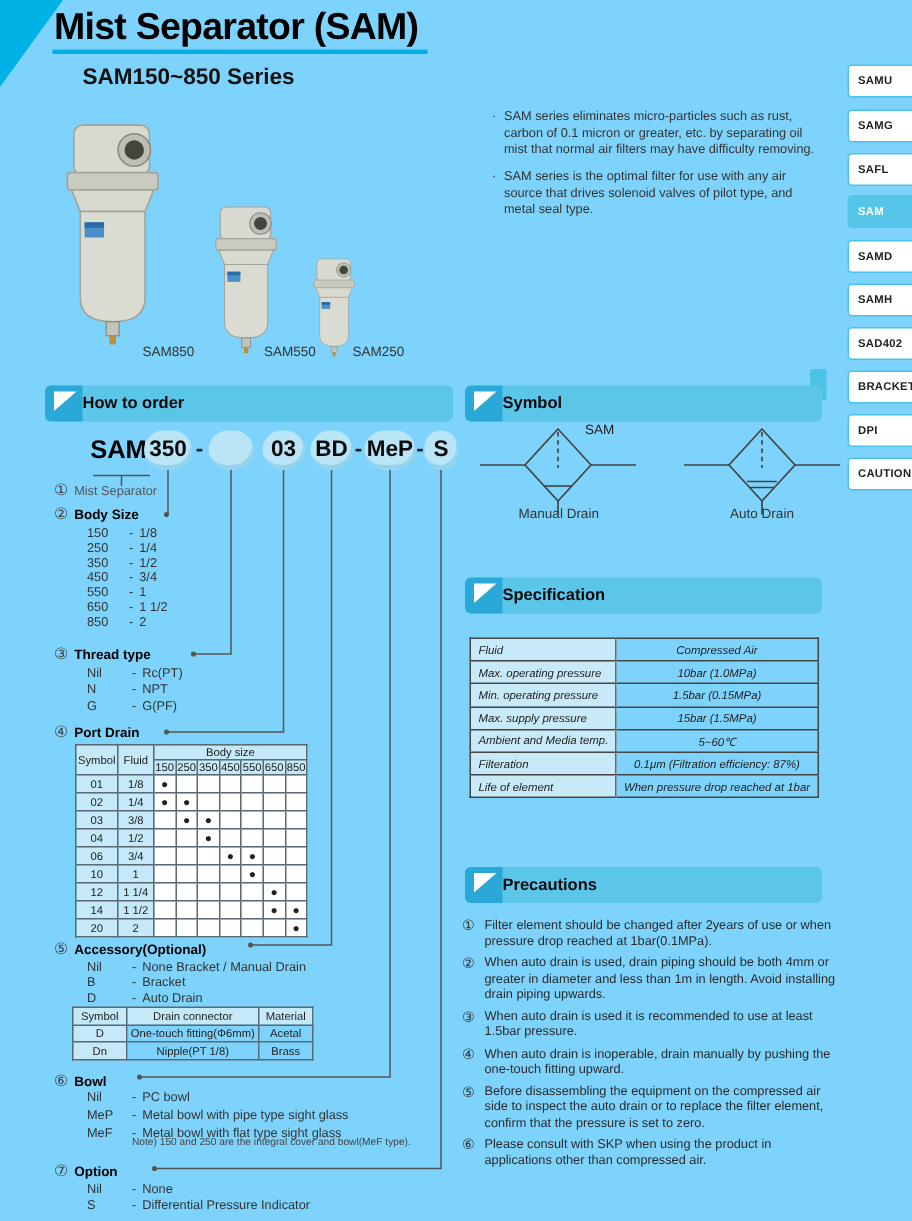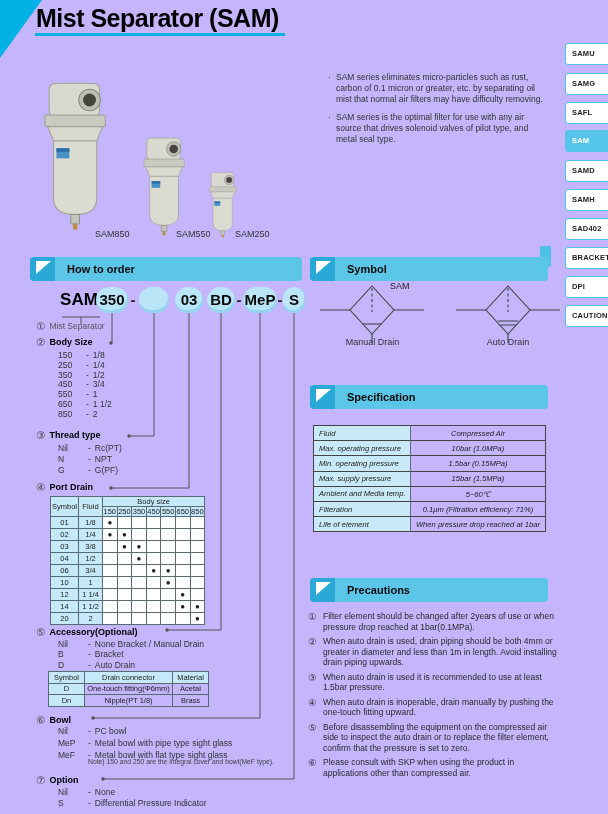--- a/index.html
+++ b/index.html
@@ -1,18 +1,18 @@
 <!DOCTYPE html>
 <html><head>
 <meta charset="utf-8">
 <style>
   * { margin:0; padding:0; box-sizing:border-box; }
   html,body { background:#fff; }
   body { width:608px; height:814px; font-family:"Liberation Sans", sans-serif; color:#222; }
-  .page { position:relative; width:608px; height:814px; background:#c4b5fd; overflow:hidden; }
+  .page { position:relative; width:608px; height:814px; background:#7dd3fc; overflow:hidden; }
   .abs { position:absolute; }
 
   
   .title { left:36px; top:4px; font-size:25px; font-weight:bold; letter-spacing:-0.5px; color:#000; }
   .title-underline { left:35px; top:33px; width:250px; height:3px; background:#00b2e6; }
   .subtitle { left:55px; top:43px; font-size:15px; font-weight:bold; color:#111; }
 
   
   .intro { left:328px; top:72px; width:222px; }
   .intro h3 { font-size:10.5px; line-height:1.18; color:#000; margin-bottom:8px; }
@@ -22,21 +22,21 @@
   
   .tab { left:565px; width:48px; height:22px; border:1.5px solid #4cc2e7; border-radius:3px;
          background:#fff; font-size:7.5px; font-weight:bold; color:#222; line-height:19px;
          padding-left:6px; letter-spacing:0.2px; }
   .tab.active { background:#55c6e9; border-color:#55c6e9; color:#fff; }
   .side-marker { left:540px; top:246px; width:11px; height:21px; background:#4cc2e7; border-radius:2px; }
 
   
   .sec-header { height:24px; background:#5cc6e8; border-radius:4px; display:flex; align-items:center; }
   .sec-icon { width:25px; height:24px; background:#2aa9d8; border-radius:4px 0 0 4px; position:relative; flex:0 0 25px; }
-  .sec-title { font-size:11px; font-weight:bold; color:#0a0a0a; padding-left:12px; }
+  .sec-title { font-size:11px; font-weight:bold; color:#0a0a0a; padding-left:0; }
 
   
   .code-sam { left:56px; top:287px; width:46px; height:26px; font-size:17px; font-weight:bold;
               text-align:center; line-height:26px; color:#000; }
   .pill { top:287px; height:26px; border-radius:13px; background:#b9e5f6;
           box-shadow: inset -1px -3px 0 #93d3ee; text-align:center; line-height:26px;
           font-size:15px; font-weight:bold; color:#0a0a0a; }
   .csep { top:287px; width:8px; height:26px; line-height:26px; font-size:15px; font-weight:bold; text-align:center; }
 
   
@@ -81,20 +81,21 @@
 <body>
 
 <div class="page">
 
   <svg class="abs" style="left:0;top:0" width="46" height="60">
     <polygon points="0,0 42,0 0,58" fill="#00b2e6"></polygon>
   </svg>
 
   <div class="abs title">Mist Separator (SAM)</div>
   <div class="abs title-underline"></div>
+  <div class="abs subtitle">SAM150~850 Series</div>
 
   <svg class="abs" style="left:35px;top:78px" width="255" height="162">
     <defs>
       <g id="filt">
         <rect x="10" y="2" width="70" height="46" rx="8" fill="#d8d9cf" stroke="#a2a399" stroke-width="1.5"></rect>
         <circle cx="66" cy="25" r="15" fill="#bdbeb4" stroke="#8b8c81" stroke-width="1.5"></circle>
         <circle cx="66" cy="25" r="9" fill="#45453e"></circle>
         <rect x="4" y="46" width="84" height="16" rx="3" fill="#c9cac0" stroke="#a2a399" stroke-width="1.5"></rect>
         <polygon points="8,62 84,62 76,82 16,82" fill="#d8d9cf" stroke="#a2a399" stroke-width="1.5"></polygon>
         <path d="M16,82 h60 v80 q0,22 -30,22 q-30,0 -30,-22 z" fill="#dadbd1" stroke="#a2a399" stroke-width="1.5"></path>
@@ -506,21 +507,21 @@
     <tr>
           <td class="k">Max. supply pressure</td>
           <td class="v">15bar (1.5MPa)</td>
         </tr>
     <tr>
           <td class="k">Ambient and Media temp.</td>
           <td class="v">5~60℃</td>
         </tr>
     <tr>
           <td class="k">Filteration</td>
-          <td class="v">0.1μm (Filtration efficiency: 71%)</td>
+          <td class="v">0.1μm (Filtration efficiency: 87%)</td>
         </tr>
     <tr>
           <td class="k">Life of element</td>
           <td class="v">When pressure drop reached at 1bar</td>
         </tr>
   </tbody>
     </table>
 
   <div class="abs sec-header" style="left:310px;top:578px;width:238px">
     <span class="sec-icon">

